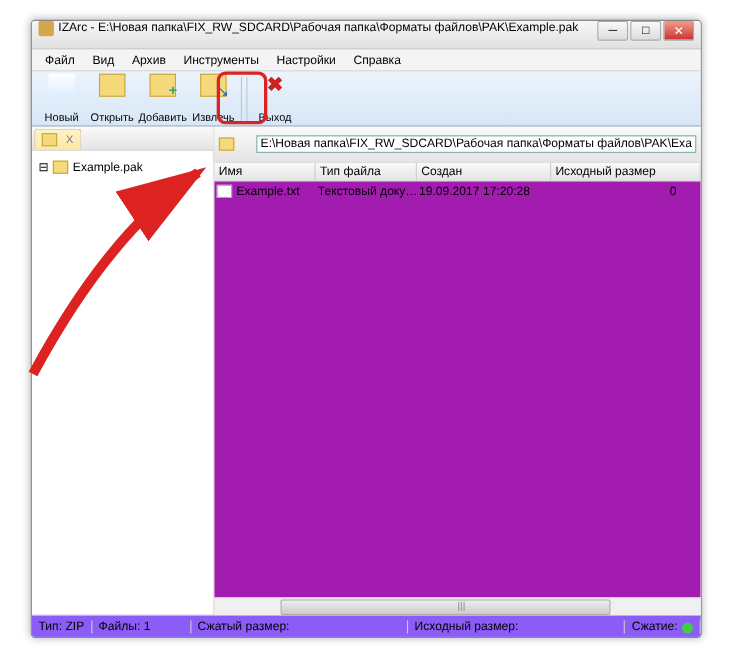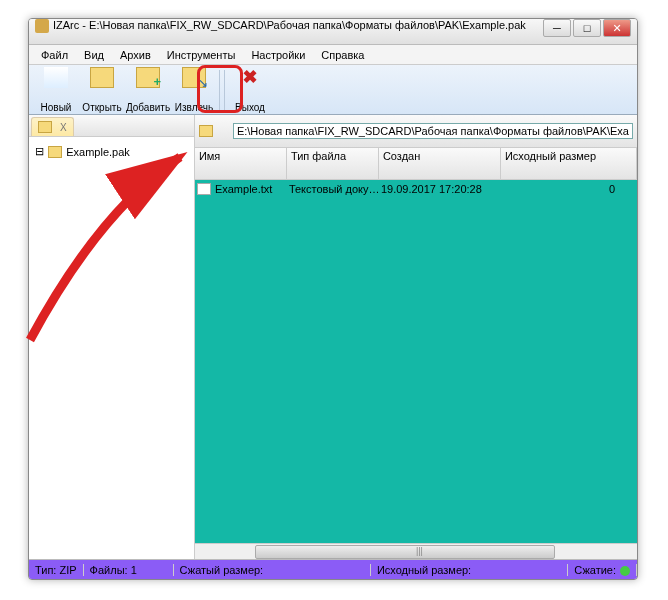--- a/index.html
+++ b/index.html
@@ -25,24 +25,24 @@
 .tab{display:flex;align-items:center;padding:0 6px;gap:4px;background:linear-gradient(#fdf2c8,#fde9a5);border:1px solid #dca;border-bottom:none;border-radius:3px 3px 0 0;margin:2px 0 0 2px}
 .tab .ticon2{width:14px;height:12px;background:#f6d97b;border:1px solid #c8a542}
 .tab .closex{font-size:10px;color:#777}
 .tree{flex:1;padding:6px 4px}
 .treeitem{display:flex;align-items:center;gap:4px;padding:2px}
 .treeitem .node{width:14px;height:12px;background:#f6d97b;border:1px solid #c8a542}
 .right{flex:1;display:flex;flex-direction:column}
 .addr{height:22px;background:linear-gradient(#fafafa,#e4e4e4);border-bottom:1px solid #ccc;display:flex;align-items:center;padding:16px 4px;gap:20px}
 .addr .folder{width:14px;height:12px;background:#f6d97b;border:1px solid #c8a542}
 .addr .path{flex:1;background:#fff;border:1px solid #7aa;padding:1px 3px;white-space:nowrap;overflow:hidden}
-.columns{height:32px;background:linear-gradient(#fafafa,#e4e4e4);border-bottom:1px solid #ccc;display:flex}
+.columns{height:17px;background:linear-gradient(#fafafa,#e4e4e4);border-bottom:1px solid #ccc;display:flex}
 .col{border-right:1px solid #ccc;padding:2px 4px}
 .c1{width:92px}.c2{width:92px}.c3{width:122px}.c4{flex:1}
-.filelist{flex:1;background:#14b8a6}
+.filelist{flex:1;background:#a21caf}
 .filerow{display:flex;height:18px;align-items:center;padding:0 2px}
 .filerow .fi{width:14px;height:12px;background:#fff;border:1px solid #aaa;margin-right:4px}
 .filerow .fc{overflow:hidden;white-space:nowrap;text-overflow:ellipsis}
 .hscroll{height:16px;background:#f0f0f0;border-top:1px solid #ccc;position:relative}
 .hthumb{position:absolute;left:60px;width:300px;height:14px;top:1px;background:linear-gradient(#eee,#ccc);border:1px solid #aaa;border-radius:2px}
 .status{height:20px;background:#8b5cf6;border-top:1px solid #bbb;display:flex;align-items:center}
 .status .cell{padding:0 6px;border-right:1px solid #ccc}
 .status .sp{width:90px}
 .arrow{position:absolute;left:20px;top:150px;width:200px;height:200px;pointer-events:none}
 .arrow svg{width:100%;height:100%}

